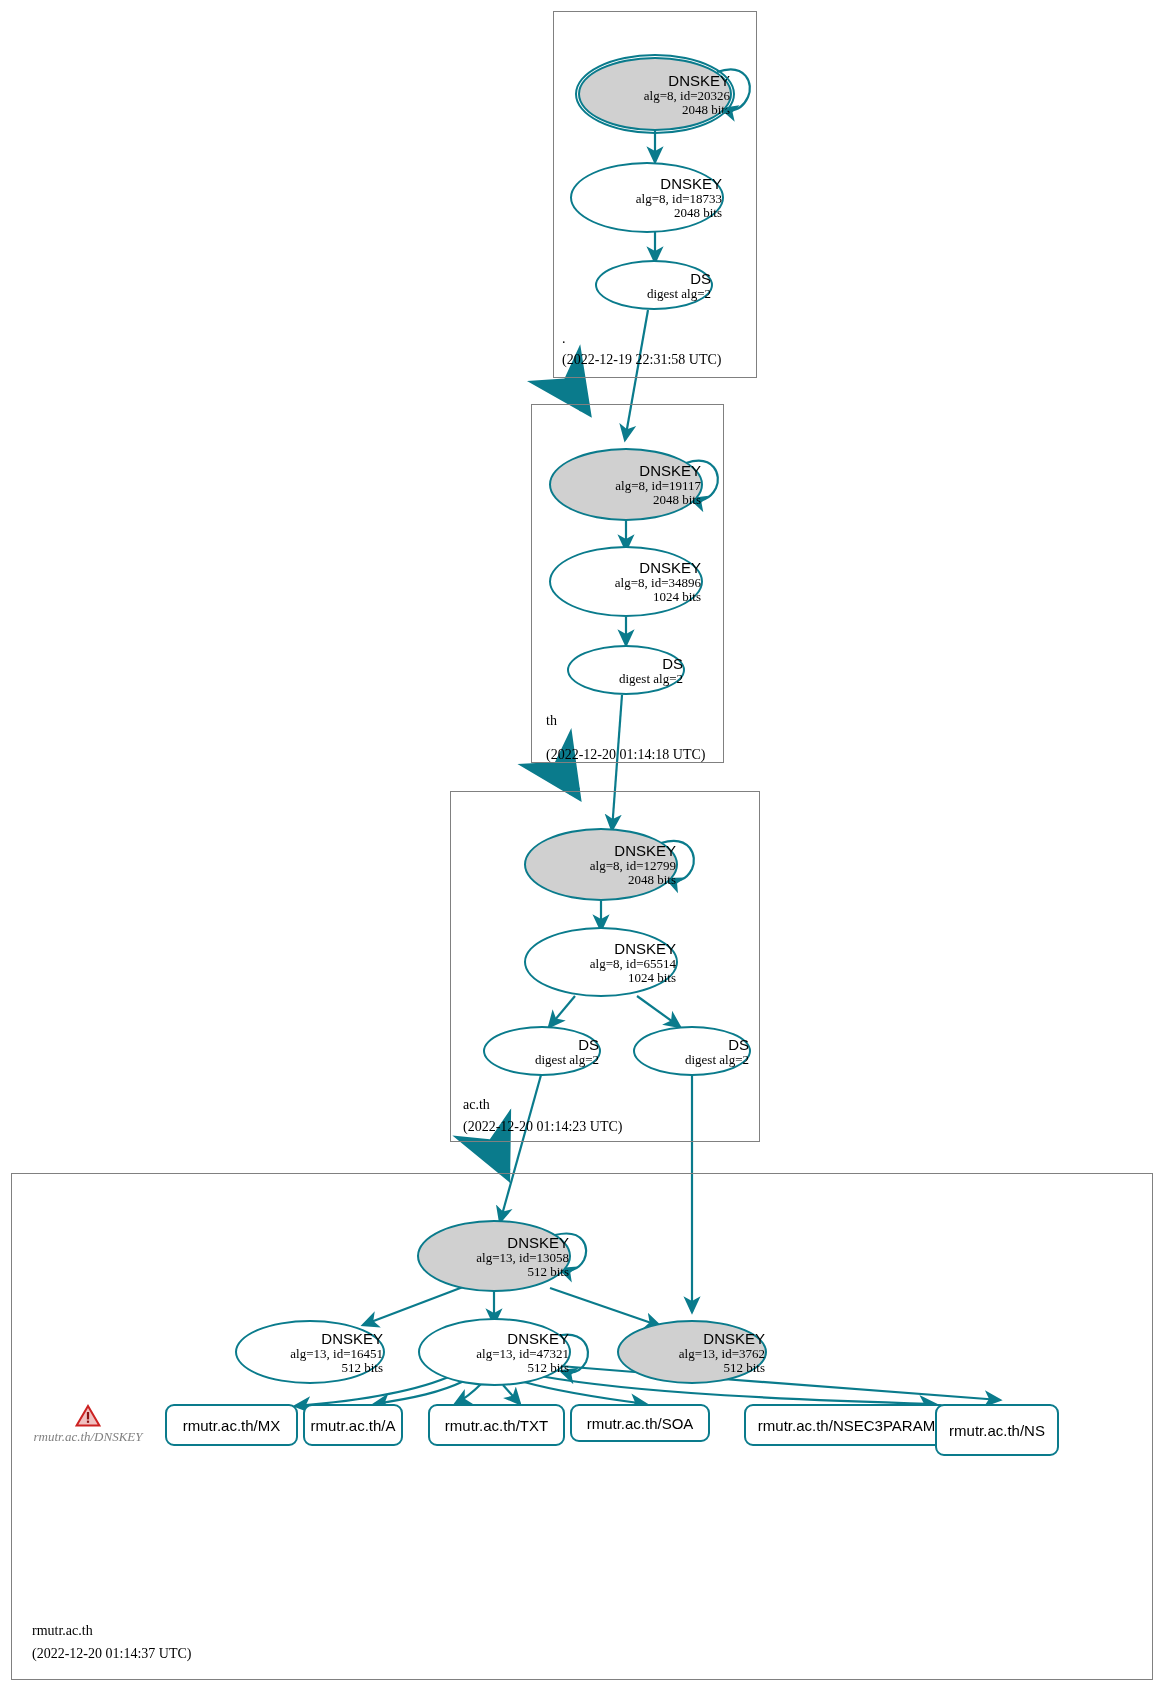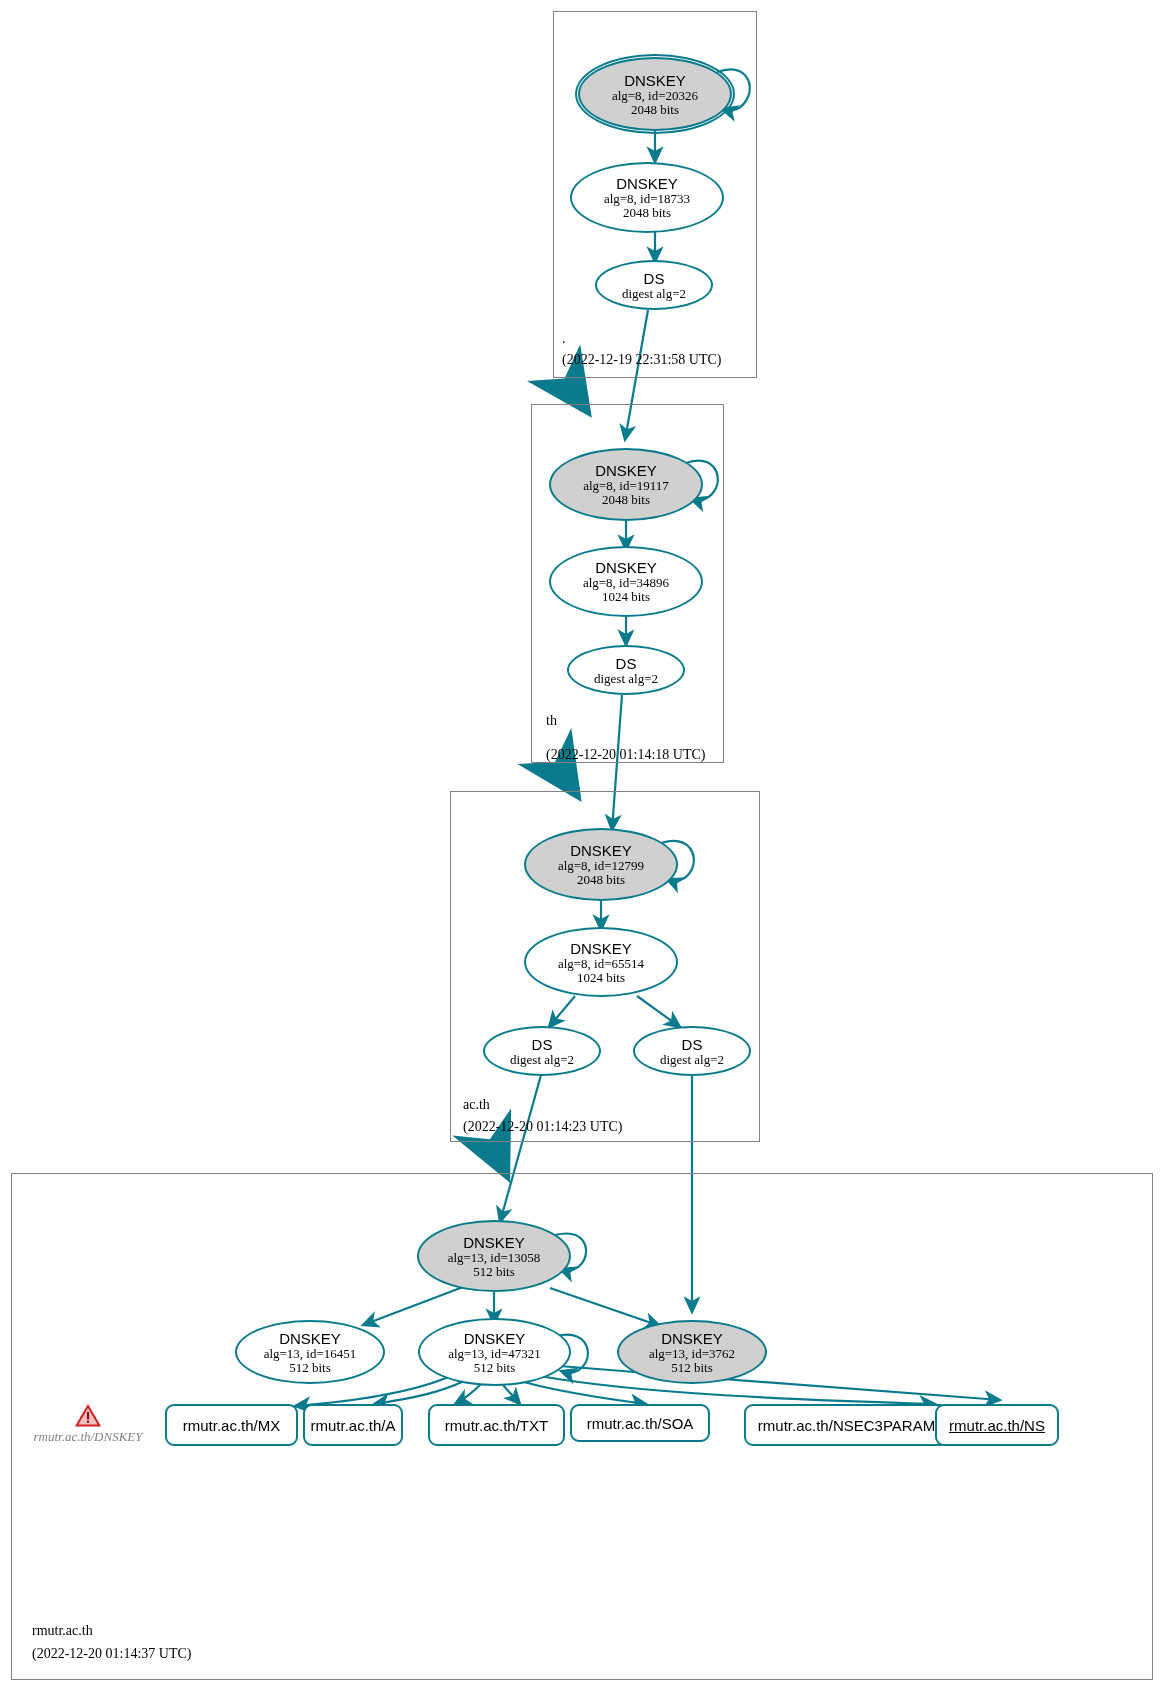--- a/index.html
+++ b/index.html
@@ -29,21 +29,21 @@
     position: absolute;
     font-family: "Liberation Serif", serif;
     font-size: 14px;
     color: #000000;
     white-space: nowrap;
   }
   .node {
     position: absolute;
     display: flex;
     flex-direction: column;
-    align-items: center;
+    align-items: flex-end;
     justify-content: center;
     text-align: center;
     border: 2px solid #0a7b8c;
     border-radius: 50%;
     background: #ffffff;
     color: #000000;
   }
   .node.shaded { background: #d0d0d0; }
   .node .t1 {
     font-family: "Liberation Sans", sans-serif;
@@ -260,15 +260,15 @@
       <rect x="11.9" y="16.6" width="2.2" height="2.2" fill="#8a1111"></rect>
     </svg>
     <span class="warn-label">rmutr.ac.th/DNSKEY</span>
   </div>
 
   <div class="rr-box" style="left:165px; top:1404px; width:133px; height:42px;">rmutr.ac.th/MX</div>
   <div class="rr-box" style="left:303px; top:1404px; width:100px; height:42px;">rmutr.ac.th/A</div>
   <div class="rr-box" style="left:428px; top:1404px; width:137px; height:42px;">rmutr.ac.th/TXT</div>
   <div class="rr-box" style="left:570px; top:1404px; width:140px; height:38px;">rmutr.ac.th/SOA</div>
   <div class="rr-box" style="left:744px; top:1404px; width:205px; height:42px;">rmutr.ac.th/NSEC3PARAM</div>
-  <div class="rr-box" style="left:935px; top:1404px; width:124px; height:42px;text-decoration:underline;">rmutr.ac.th/NS</div>
+  <div class="rr-box" style="left:935px; top:1404px; width:124px; height:52px;">rmutr.ac.th/NS</div>
 
 </div>
 
 </body></html>

